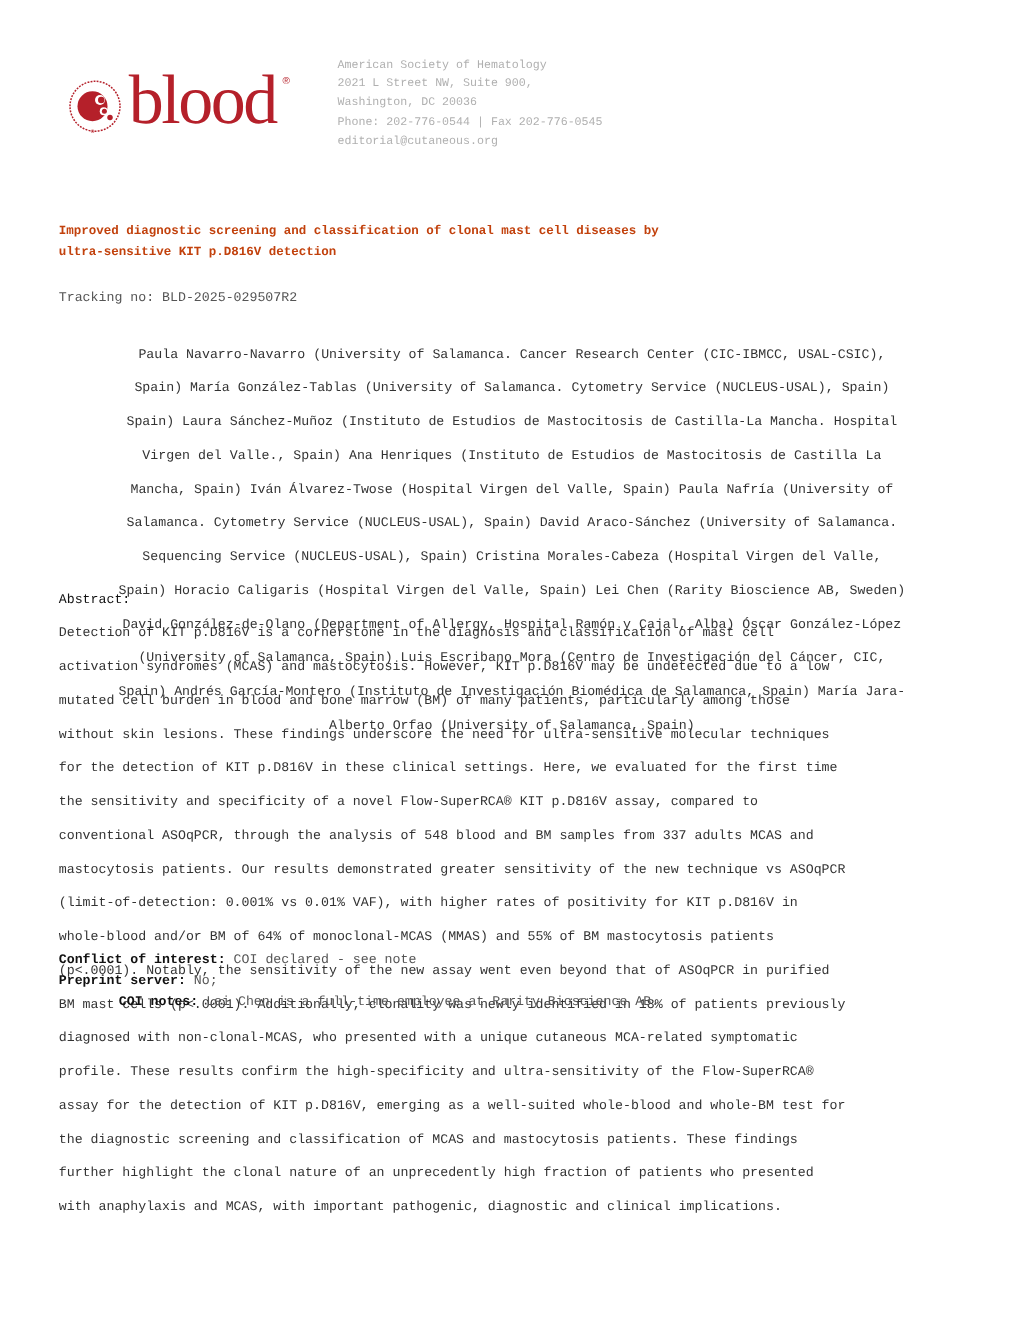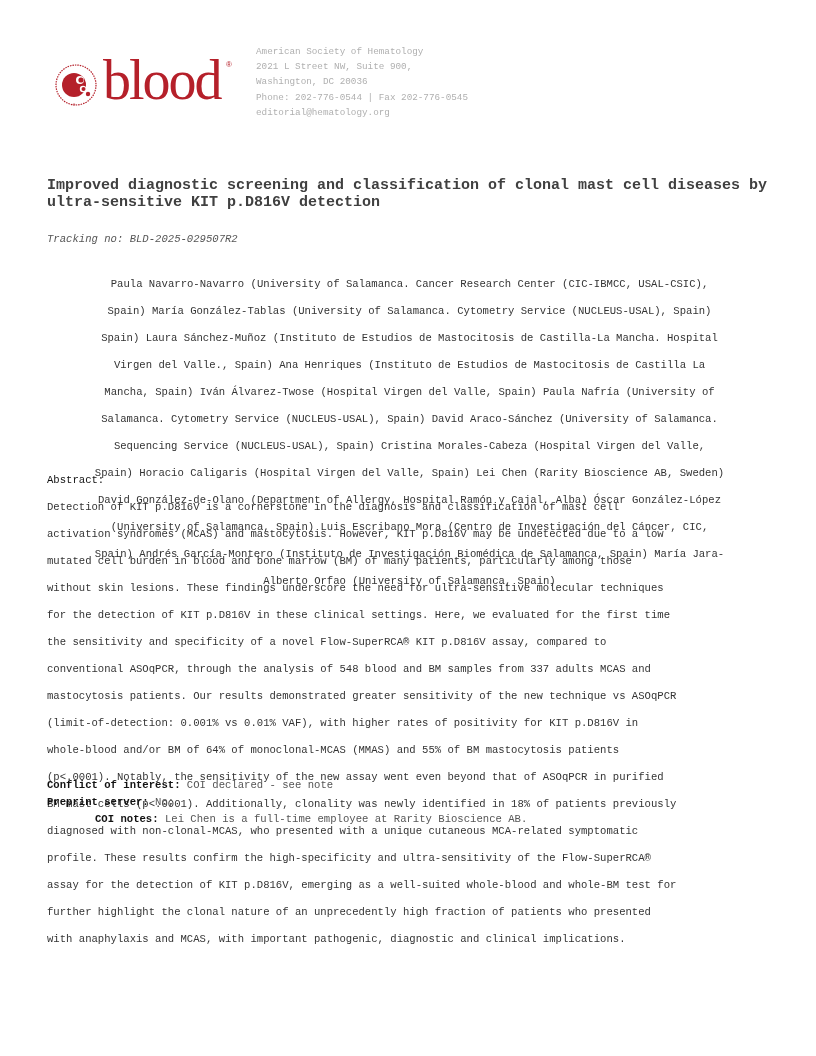--- a/index.html
+++ b/index.html
@@ -5,31 +5,31 @@
   html, body { margin: 0; padding: 0; background: #ffffff; }
   body { width: 816px; height: 1056px; position: relative; overflow: hidden;
          font-family: "Liberation Mono", "DejaVu Sans Mono", monospace; color: #222; }
   .header { position: absolute; left: 46px; top: 44px; width: 460px; height: 80px; }
   .logo { position: absolute; left: 0; top: 14px; width: 200px; height: 50px; text-align: center; }
   .logo-seal { position: absolute; left: 8px; top: 5px; width: 44px; height: 44px; }
   .logo-word { position: absolute; left: 57px; top: -6px; font-family: "Liberation Serif", "DejaVu Serif", serif;
                font-size: 56px; color: #b5202a; letter-spacing: -2px; line-height: 56px; }
   .logo-reg { position: absolute; left: 180px; top: 2px; font-size: 8px; color: #b5202a;
               font-family: "Liberation Sans", sans-serif; }
-  .address { position: absolute; left: 210px; top: 0; font-size: 9.3px; line-height: 15.2px; color: #b0b0b0; }
+  .address { position: absolute; left: 224px; top: 0; font-size: 9.3px; line-height: 15.2px; color: #b0b0b0; }
   .address div { white-space: nowrap; }
-  .title { position: absolute; left: 47px; top: 177px; width: 730px; font-weight: bold; font-size: 15px;
-           line-height: 17px; color: #404040; }
-  .tracking { position: absolute; left: 47px; top: 233px; font-size: 10.6px; color: #555; font-style: italic; }
+  .title { position: absolute; left: 47px; top: 177px; width: 730px; font-weight: bold; font-size: 10px;
+           line-height: 17px; color: #c2410c; }
+  .tracking { position: absolute; left: 47px; top: 233px; font-size: 10.6px; color: #555; }
   .block { position: absolute; left: 47px; width: 725px; font-size: 10.6px; line-height: 13.5px; color: #333;
            white-space: pre-line; }
   .authors { top: 264px; text-align: center; }
   .abstract-label { position: absolute; left: 47px; top: 474px; font-weight: normal; font-size: 10.6px; color: #111; }
   .abstract { top: 487px; }
-  .field { position: absolute; left: 47px; font-size: 10.6px; color: #555; white-space: nowrap; margin-top: 17px; }
+  .field { position: absolute; left: 47px; font-size: 10.6px; color: #555; white-space: nowrap; }
   .field b { color: #111; }
   .coi { top: 762px; }
   .coinotes { top: 796px; padding-left: 48px; }
   .preprint { top: 779px; font-family: Liberation Mono, monospace; }
 </style>
 </head>
 <body>
 
 <div class="header">
   <div class="logo">
@@ -44,21 +44,21 @@
       <text x="20" y="43" font-size="4" fill="#b5202a" text-anchor="middle" font-family="Liberation Sans, sans-serif">®</text>
     </svg>
     <span class="logo-word">blood</span>
     <span class="logo-reg">®</span>
   </div>
   <div class="address">
     <div>American Society of Hematology</div>
     <div>2021 L Street NW, Suite 900,</div>
     <div>Washington, DC 20036</div>
     <div>Phone: 202-776-0544 | Fax 202-776-0545</div>
-    <div>editorial@hematology.org</div>
+    <div>editorial@cutaneous.org</div>
   </div>
 </div>
 
 <div class="title">
   <div>Improved diagnostic screening and classification of clonal mast cell diseases by</div>
   <div>ultra-sensitive KIT p.D816V detection</div>
 </div>
 
 <div class="tracking">Tracking no: BLD-2025-029507R2</div>
 
@@ -88,20 +88,21 @@
   <div>the sensitivity and specificity of a novel Flow-SuperRCA® KIT p.D816V assay, compared to</div>
   <div>conventional ASOqPCR, through the analysis of 548 blood and BM samples from 337 adults MCAS and</div>
   <div>mastocytosis patients. Our results demonstrated greater sensitivity of the new technique vs ASOqPCR</div>
   <div>(limit-of-detection: 0.001% vs 0.01% VAF), with higher rates of positivity for KIT p.D816V in</div>
   <div>whole-blood and/or BM of 64% of monoclonal-MCAS (MMAS) and 55% of BM mastocytosis patients</div>
   <div>(p&lt;.0001). Notably, the sensitivity of the new assay went even beyond that of ASOqPCR in purified</div>
   <div>BM mast cells (p&lt;.0001). Additionally, clonality was newly identified in 18% of patients previously</div>
   <div>diagnosed with non-clonal-MCAS, who presented with a unique cutaneous MCA-related symptomatic</div>
   <div>profile. These results confirm the high-specificity and ultra-sensitivity of the Flow-SuperRCA®</div>
   <div>assay for the detection of KIT p.D816V, emerging as a well-suited whole-blood and whole-BM test for</div>
+  <div>the diagnostic screening and classification of MCAS and mastocytosis patients. These findings</div>
   <div>further highlight the clonal nature of an unprecedently high fraction of patients who presented</div>
   <div>with anaphylaxis and MCAS, with important pathogenic, diagnostic and clinical implications.</div>
 </div>
 
 <div class="field coi">
   <b>Conflict of interest</b><b>:</b><span> COI declared - see note</span>
 </div>
 
 <div class="field coinotes">
   <b>COI notes</b><b>:</b><span> Lei Chen is a full-time employee at Rarity Bioscience AB.</span>

